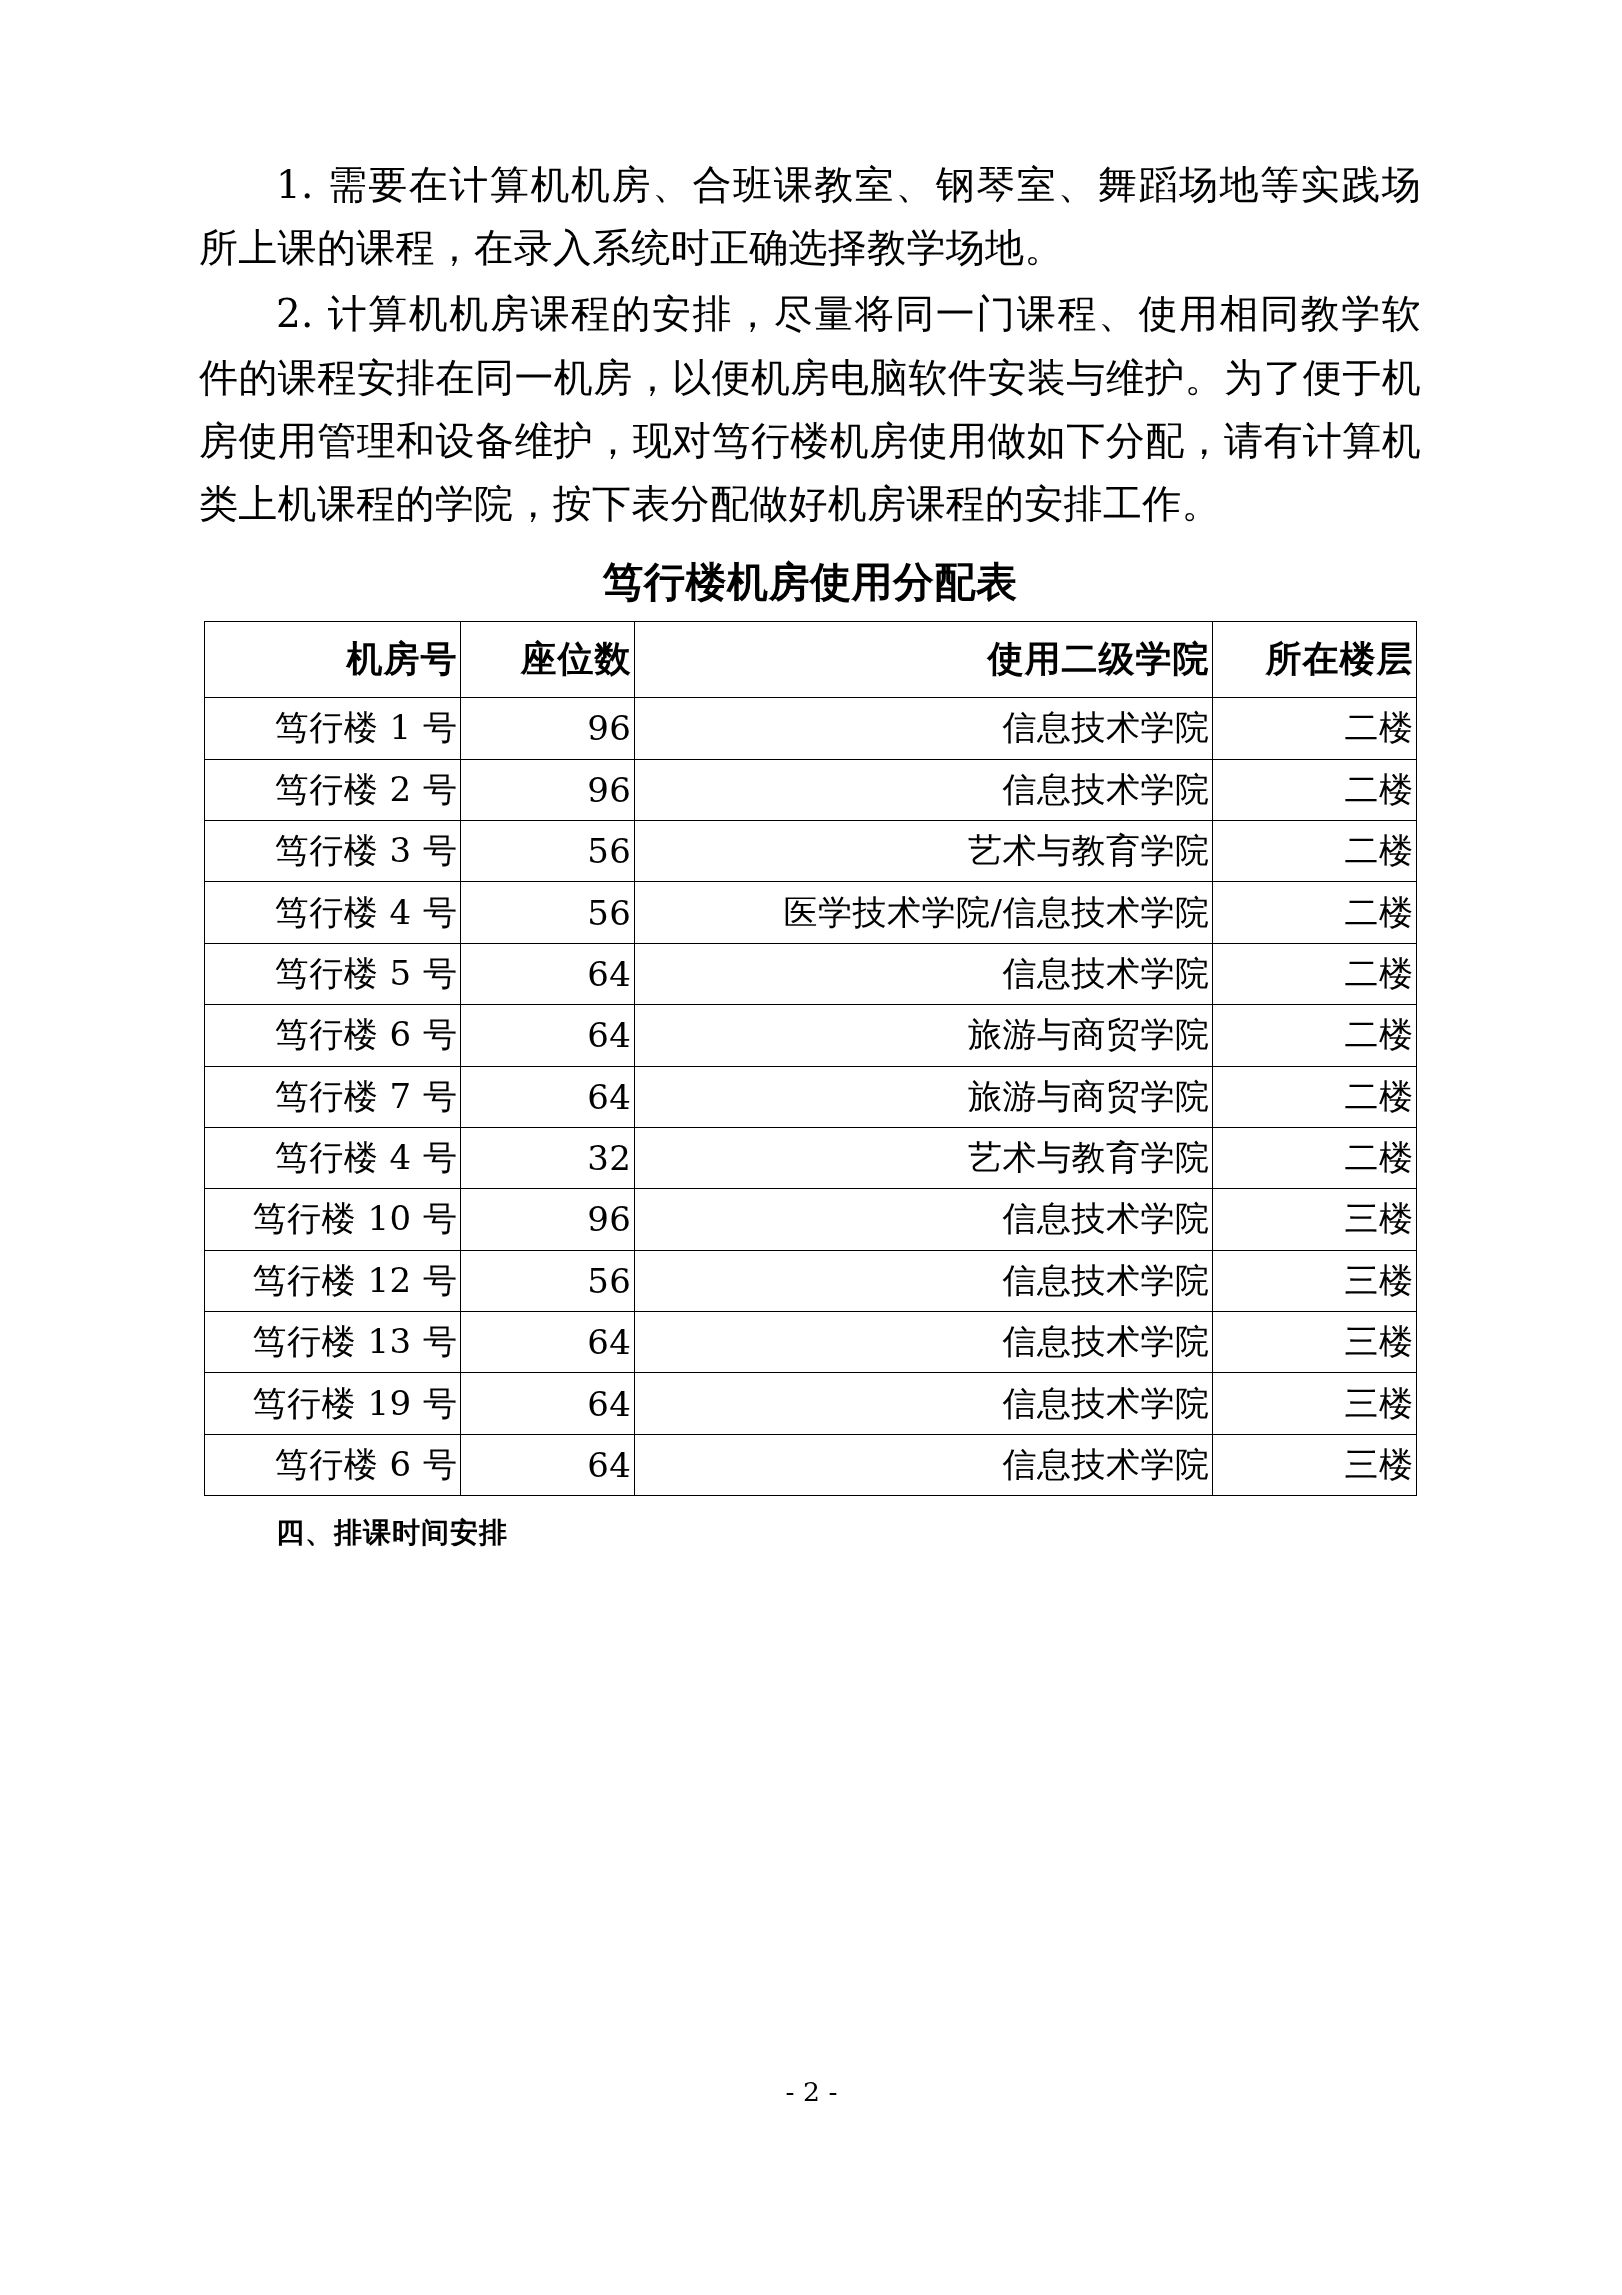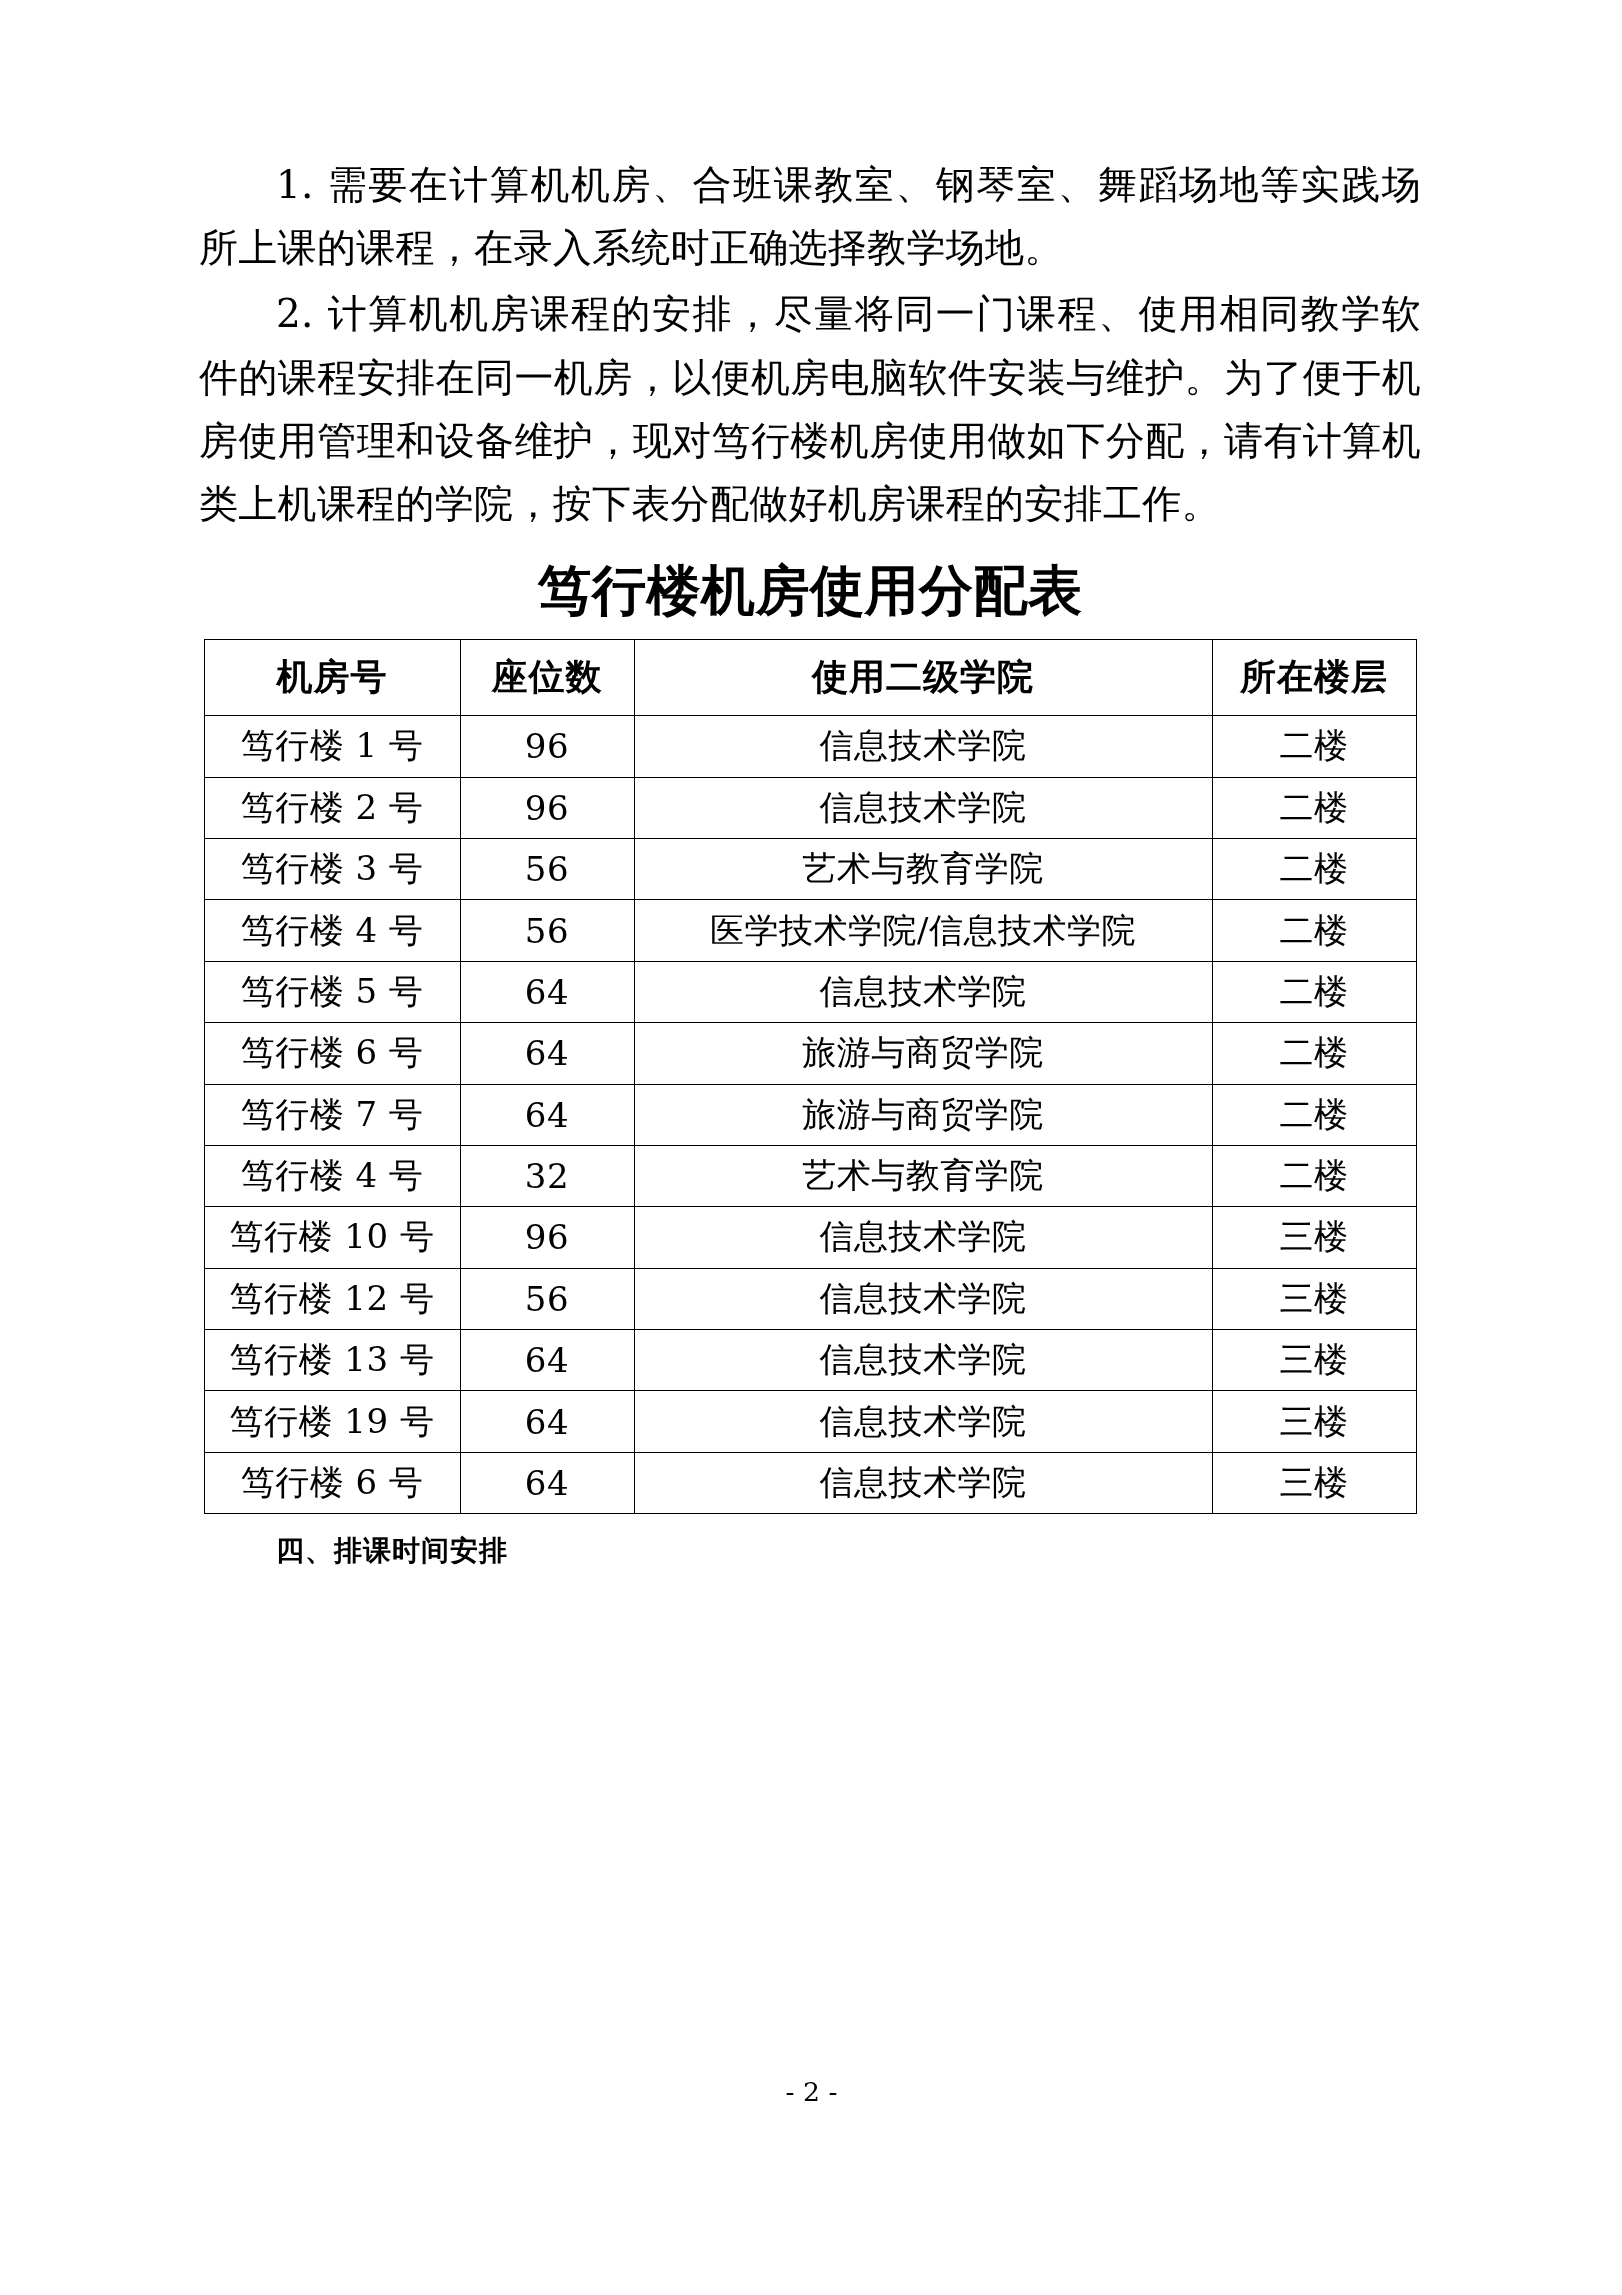--- a/index.html
+++ b/index.html
@@ -34,34 +34,34 @@
     text-justify: inter-ideograph;
     margin: 0 0 3.1px 0;
     font-family: "DejaVu Serif", serif;
   }
   .para .indent {
     display: inline-block;
     width: 77px;
   }
   .table-title {
     text-align: center;
-    font-size: 54px;
+    font-size: 41px;
     font-weight: bold;
     margin: 19.4px 0 11.2px 0;
     letter-spacing: 0.5px;
   }
   table.room-table {
     border-collapse: collapse;
     width: 1212px;
     margin: 0 auto;
     table-layout: fixed;
   }
   table.room-table td, table.room-table th {
     border: 1.5px solid #000000;
-    text-align: center;
+    text-align: right;
     vertical-align: middle;
     font-size: 34px;
     padding: 7.2px 2px;
     font-family: "DejaVu Serif", serif;
     font-weight: normal;
     letter-spacing: 0.5px;
   }
   table.room-table thead th {
     font-weight: bold;
     font-size: 36px;

